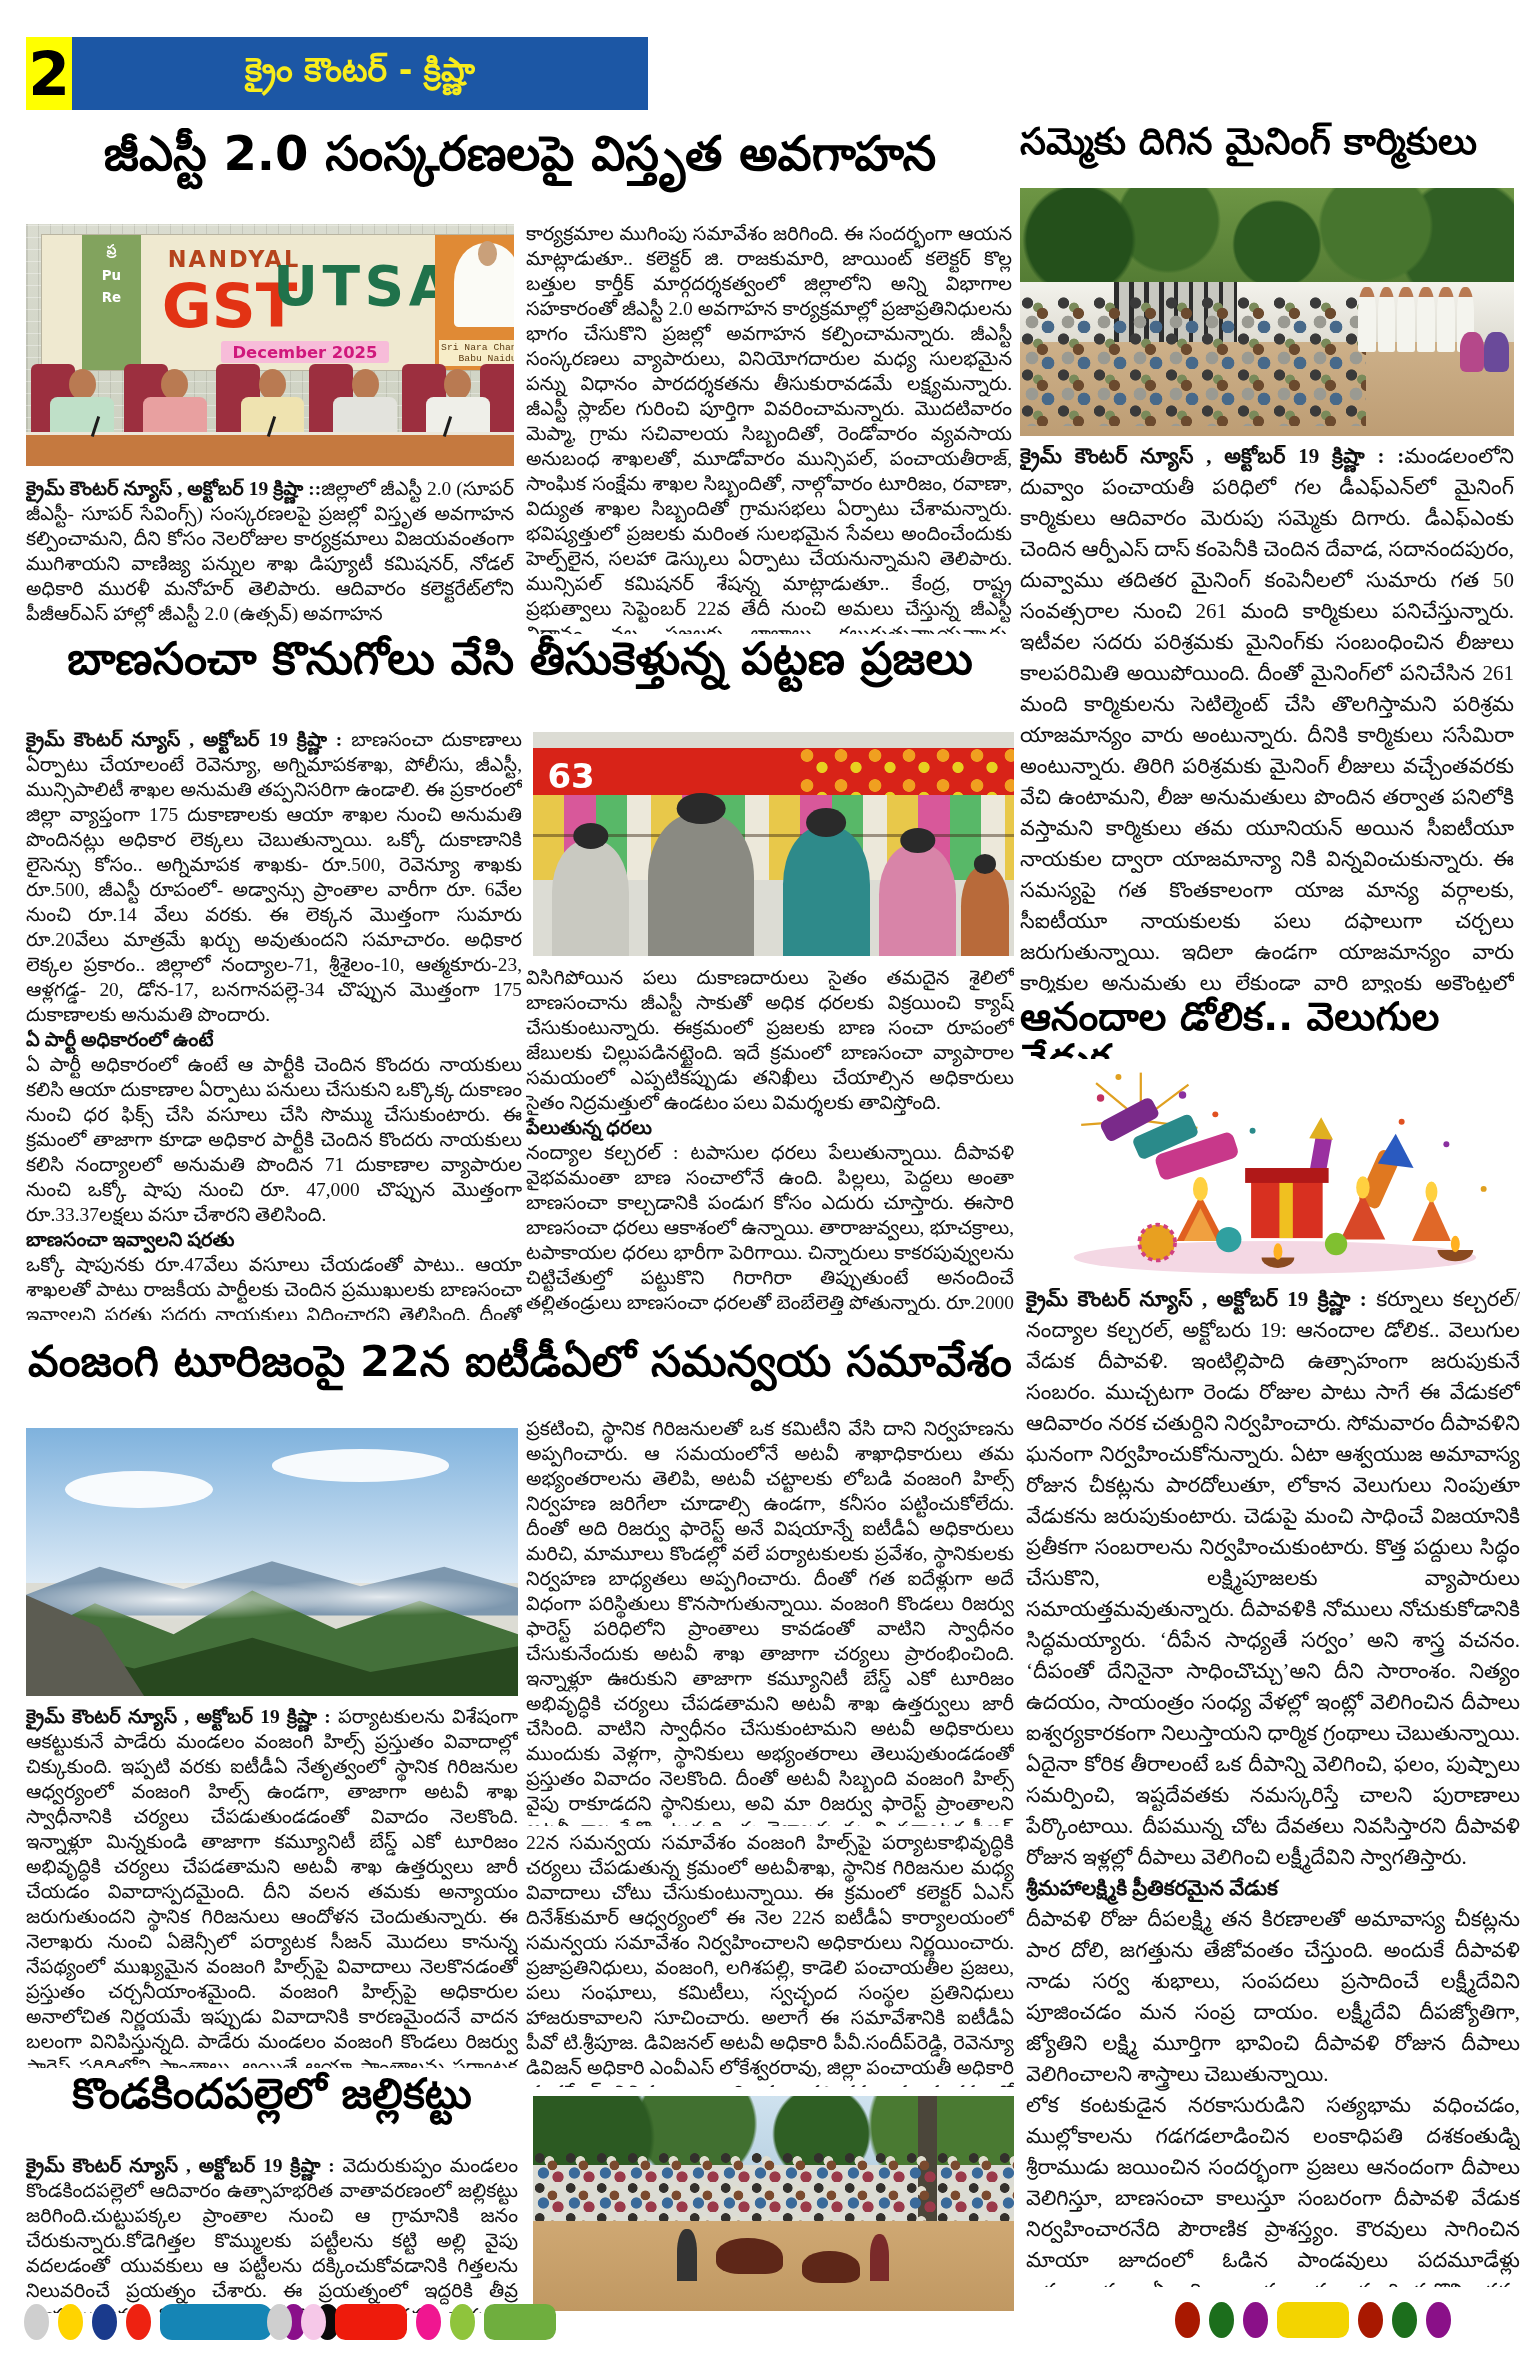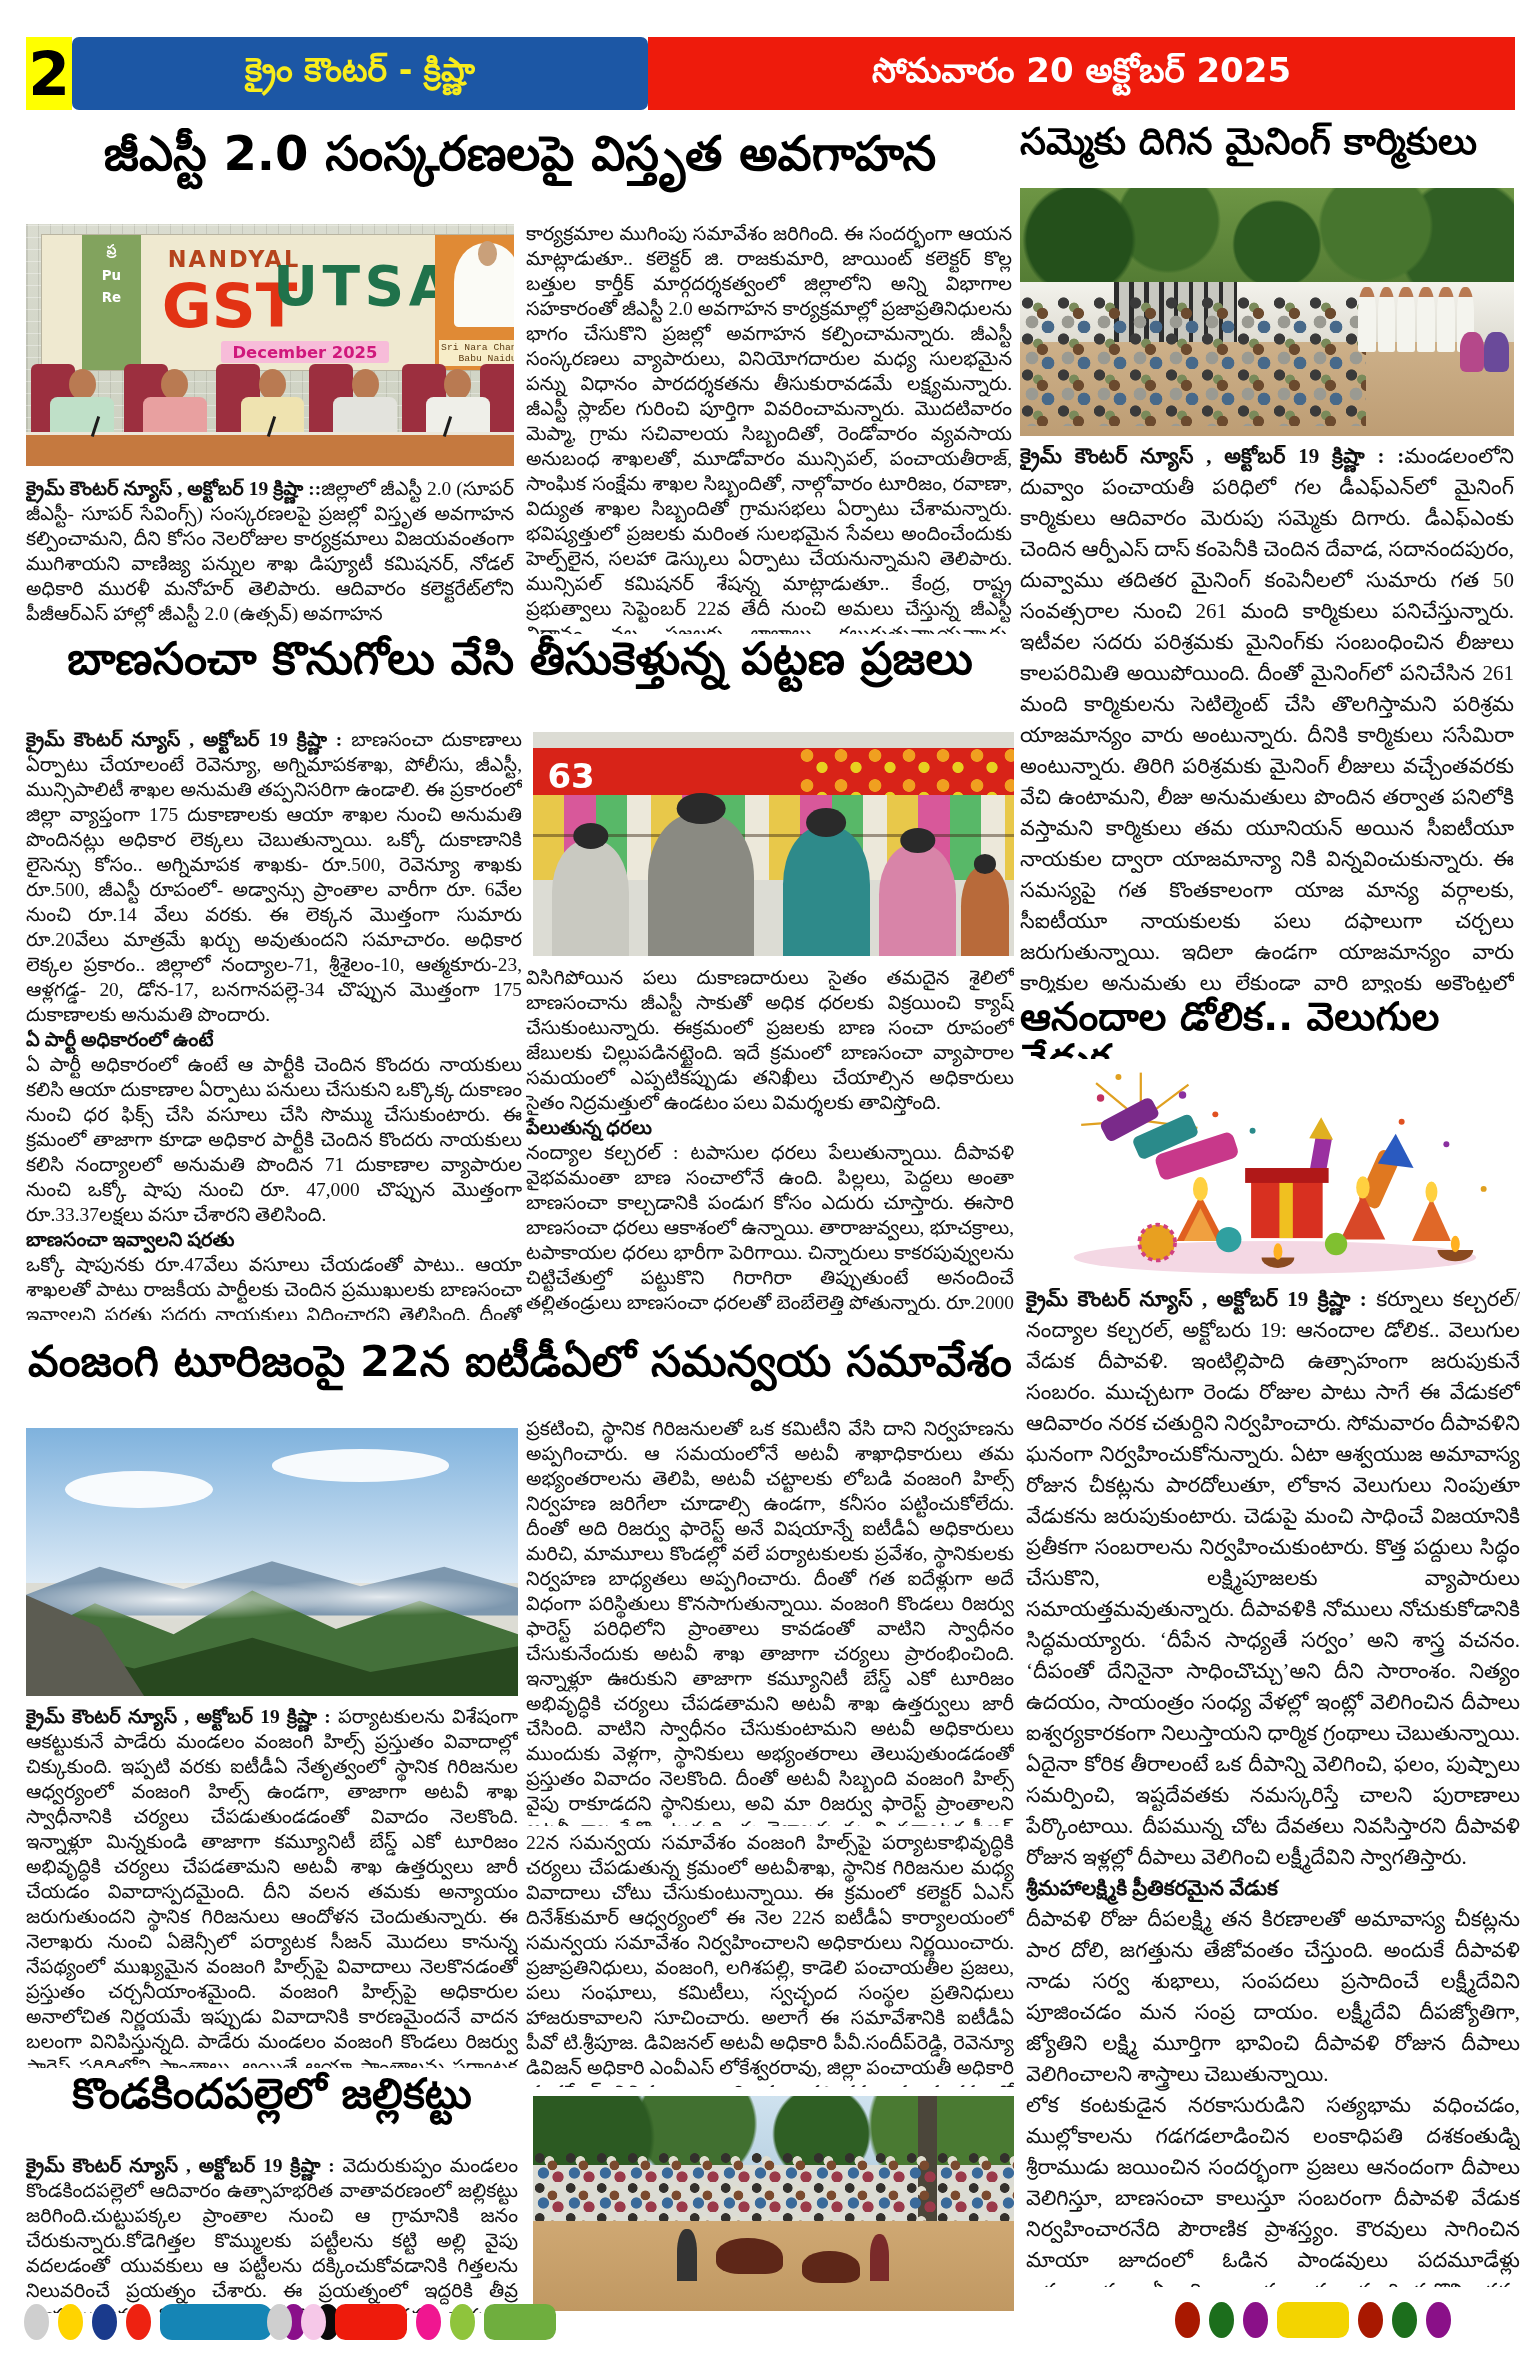--- a/index.html
+++ b/index.html
@@ -3,21 +3,21 @@
 <meta charset="utf-8">
 <style>
   html,body{margin:0;padding:0;background:#ffffff;}
   .sheet{position:relative;width:1541px;height:2377px;background:#ffffff;overflow:hidden;
          font-family:"Liberation Serif", serif;color:#101010;}
   .abs{position:absolute;}
   
   .pagenum{left:26px;top:37px;width:46px;height:73px;display:flex;align-items:center;justify-content:center;
            font-family:"DejaVu Sans",sans-serif;font-size:60px;font-weight:bold;color:#000;}
   .mast{display:flex;align-items:center;justify-content:center;font-family:"DejaVu Sans",sans-serif;font-weight:bold;}
-  .mast-blue{left:72px;top:37px;width:576px;height:73px;font-size:33px;border-radius:7px;}
+  .mast-blue{left:72px;top:37px;width:576px;height:73px;font-size:33px;}
   .mast-red{left:648px;top:37px;width:867px;height:73px;font-size:34px;}
   
   .headline{font-family:"DejaVu Sans",sans-serif;font-weight:bold;color:#000;text-align:center;
             line-height:1.08;overflow:hidden;}
   .bodytext{font-size:19.4px;line-height:25px;text-align:justify;overflow:hidden;}
   .bodytext p{margin:0;}
   .bodytext-r{font-size:21px;line-height:31px;text-align:justify;overflow:hidden;}
   .bodytext-r p{margin:0;}
   .byline{font-weight:bold;}
   .subhead{font-weight:bold;}
@@ -129,21 +129,20 @@
   .bar{width:112px;height:36px;border-radius:12px;}
   .bar-sm{width:72px;height:36px;border-radius:10.4px;}
 </style>
 </head>
 <body>
 
 <div class="sheet">
 
   <div class="abs pagenum" style="background-color: rgb(255, 255, 0);">2</div>
   <div class="abs mast mast-blue" style="color: rgb(248, 236, 28); background-color: rgb(28, 87, 165);">క్రైం కౌంటర్ - క్రిష్ణా</div>
-  <div class="abs mast mast-red" style="color: rgb(255, 255, 255); background-color: rgb(238, 27, 12);">సోమవారం  20 అక్టోబర్ 2025</div>
 
   <div class="abs headline" style="left:26px;top:128px;width:988px;height:83px;font-size:48px;">జీఎస్టీ 2.0 సంస్కరణలపై విస్తృత అవగాహన</div>
 
   <div class="photo" style="left:26px;top:224px;width:488px;height:242px;">
     <div class="gst-wall"></div>
     <div class="gst-banner">
       <div class="gst-b-left">
         <div>ప్ర</div>
         <div>Pu</div>
         <div>Re</div>

